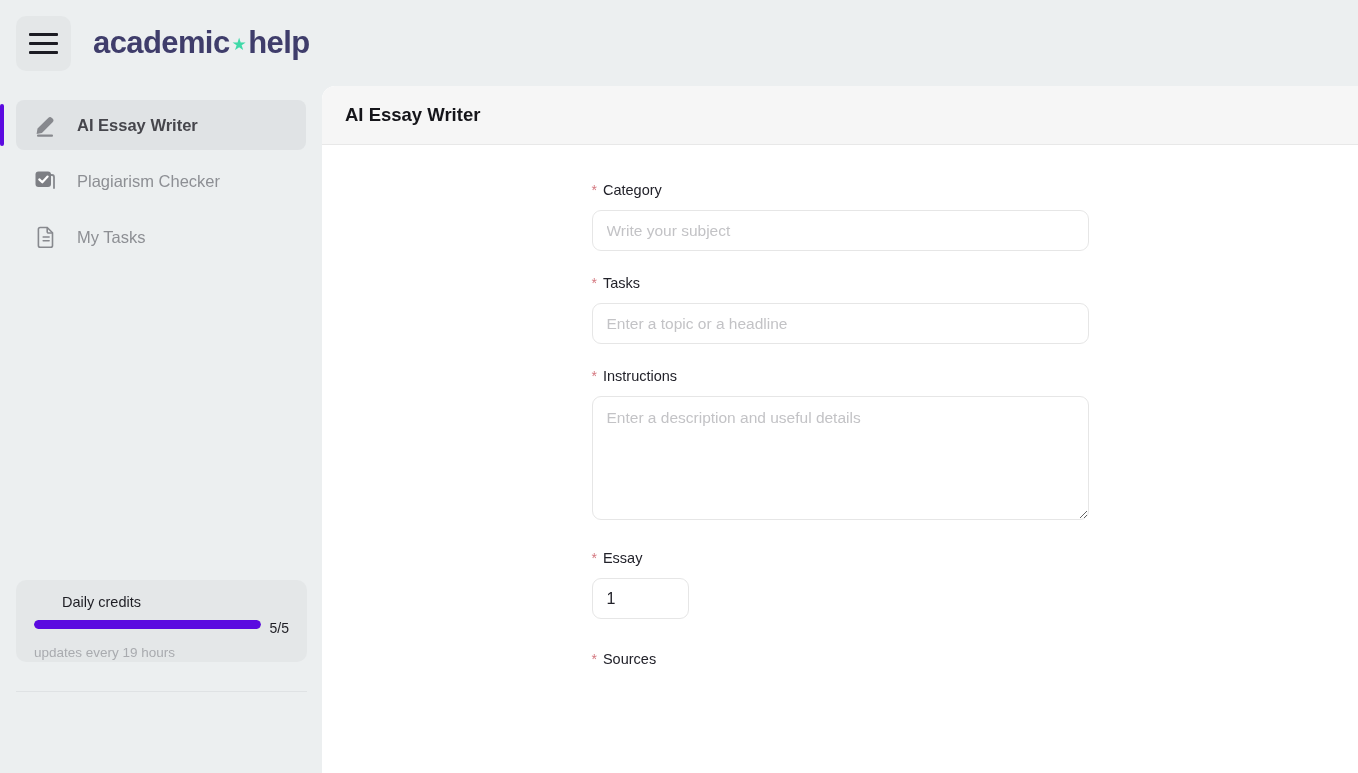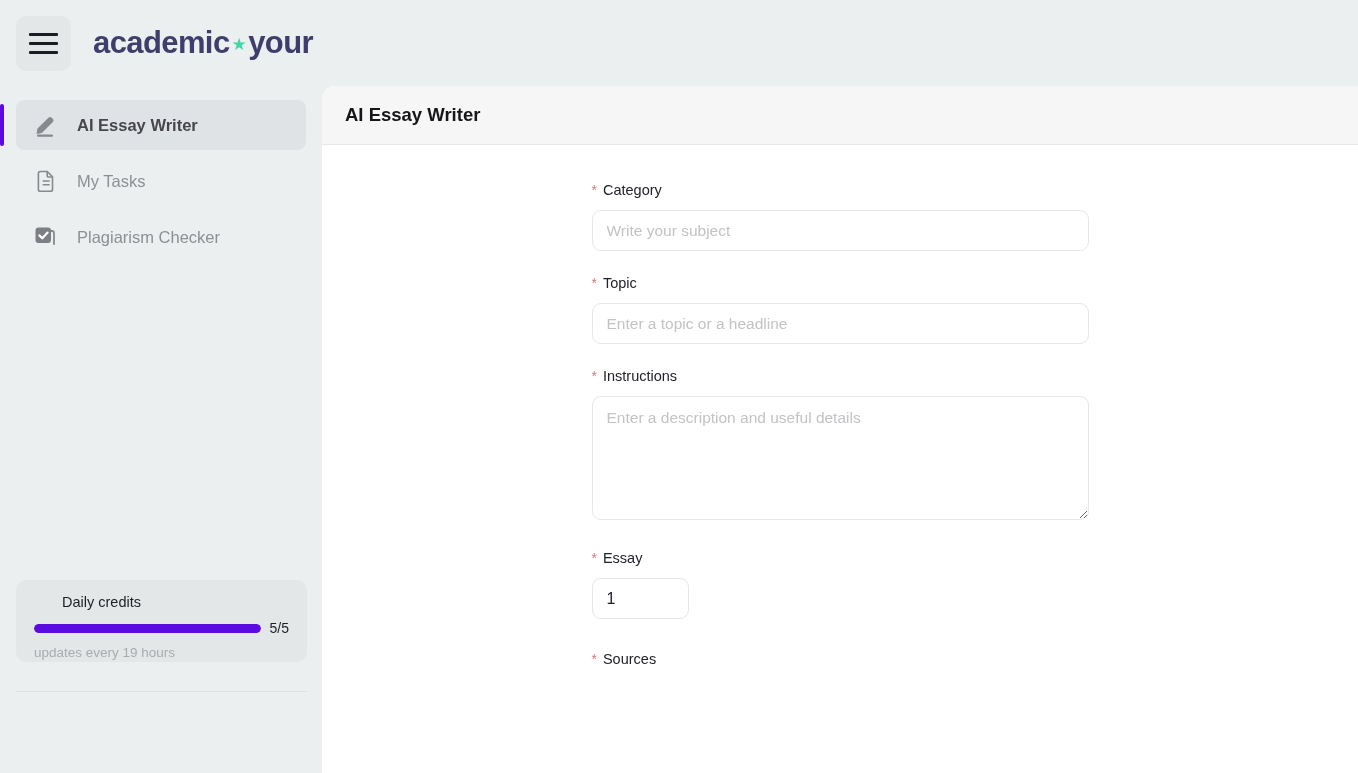--- a/index.html
+++ b/index.html
@@ -104,21 +104,21 @@
     border-radius: 10px;
     padding: 14px 18px 0 18px;
   }
   .credits-title {
     font-size: 14.5px;
     color: #1e1e24;
     margin-bottom: 10px;
     margin-left: 28px;
   }
   .credits-row {
-    display: flex; align-items: center; gap: 9px;
+    display: flex; align-items: flex-start; gap: 9px;
   }
   .credits-bar {
     flex: 1 1 auto;
     height: 9px;
     background: #d2d5d7;
     border-radius: 5px;
     overflow: hidden;
   }
   .credits-fill {
     height: 100%;
@@ -237,61 +237,61 @@
 
   <div class="topbar">
     <button class="menu-btn">
       <span></span>
       <span></span>
       <span></span>
     </button>
     <div class="logo">
       <span>academic</span>
         <span class="star" style="color:#3fd9a8">★</span>
-        <span>your</span>
+        <span>help</span>
     </div>
   </div>
 
   <div class="sidebar">
 
     <div class="nav">
 
       <div class="nav-item active">
         <span class="nav-icon">
           <svg width="26" height="26" viewBox="0 0 26 26">
             <path d="M5.5 16.6 L16.2 5.9 a2.6 2.6 0 0 1 3.7 0 l0.7 0.7 a2.6 2.6 0 0 1 0 3.7 L9.9 21 L4.6 22 Z" fill="#87898e"></path>
             <rect x="5" y="22.6" width="16" height="2.2" rx="1" fill="#87898e"></rect>
           </svg>
         </span>
         <span class="nav-label">AI Essay Writer</span>
+      </div>
+
+      <div class="nav-item">
+        <span class="nav-icon">
+          <svg width="26" height="26" viewBox="0 0 26 26">
+            <path d="M9 7 h11 a2 2 0 0 1 2 2 v11" fill="none" stroke="#87898e" stroke-width="1.8" stroke-linecap="round"></path>
+            <rect x="3.5" y="3.5" width="15.5" height="15.5" rx="3" fill="#7d7f84"></rect>
+            <path d="M7.3 11.4 L10.3 14.3 L15.6 8.6" fill="none" stroke="#ffffff" stroke-width="2.2" stroke-linecap="round" stroke-linejoin="round"></path>
+          </svg>
+        </span>
+        <span class="nav-label">Plagiarism Checker</span>
       </div>
 
       <div class="nav-item">
         <span class="nav-icon">
           <svg width="26" height="26" viewBox="0 0 26 26">
             <path d="M8.2 3.5 h7 l5.3 5.3 v12.7 a1.8 1.8 0 0 1 -1.8 1.8 h-10.5 a1.8 1.8 0 0 1 -1.8 -1.8 v-16.2 a1.8 1.8 0 0 1 1.8 -1.8 z" fill="none" stroke="#87898e" stroke-width="1.6"></path>
             <path d="M15.2 3.5 v4.2 a1.3 1.3 0 0 0 1.3 1.3 h4" fill="none" stroke="#87898e" stroke-width="1.6"></path>
             <rect x="10.4" y="12.2" width="7.5" height="1.6" rx="0.8" fill="#87898e"></rect>
             <rect x="10.4" y="16" width="7.5" height="1.6" rx="0.8" fill="#87898e"></rect>
           </svg>
         </span>
         <span class="nav-label">My Tasks</span>
       </div>
 
-      <div class="nav-item">
-        <span class="nav-icon">
-          <svg width="26" height="26" viewBox="0 0 26 26">
-            <path d="M9 7 h11 a2 2 0 0 1 2 2 v11" fill="none" stroke="#87898e" stroke-width="1.8" stroke-linecap="round"></path>
-            <rect x="3.5" y="3.5" width="15.5" height="15.5" rx="3" fill="#7d7f84"></rect>
-            <path d="M7.3 11.4 L10.3 14.3 L15.6 8.6" fill="none" stroke="#ffffff" stroke-width="2.2" stroke-linecap="round" stroke-linejoin="round"></path>
-          </svg>
-        </span>
-        <span class="nav-label">Plagiarism Checker</span>
-      </div>
-
     </div>
 
     <div class="credits">
       <div class="credits-title">Daily credits</div>
       <div class="credits-row">
         <div class="credits-bar">
           <div class="credits-fill" id="credits-fill" style="width: 100%; background: rgb(91, 10, 224);"></div>
         </div>
         <div class="credits-count">5/5</div>
       </div>
@@ -315,21 +315,21 @@
           <div class="field-label">
             <span class="req">*</span>
             <span>Category</span>
           </div>
           <input class="text-input" type="text" placeholder="Write your subject" style="">
         </div>
 
         <div class="field">
           <div class="field-label">
             <span class="req">*</span>
-            <span>Topic</span>
+            <span>Tasks</span>
           </div>
           <input class="text-input" type="text" placeholder="Enter a topic or a headline" style="">
         </div>
 
         <div class="field field-instructions">
           <div class="field-label">
             <span class="req">*</span>
             <span>Instructions</span>
           </div>
           <textarea class="text-area" placeholder="Enter a description and useful details" style=""></textarea>

